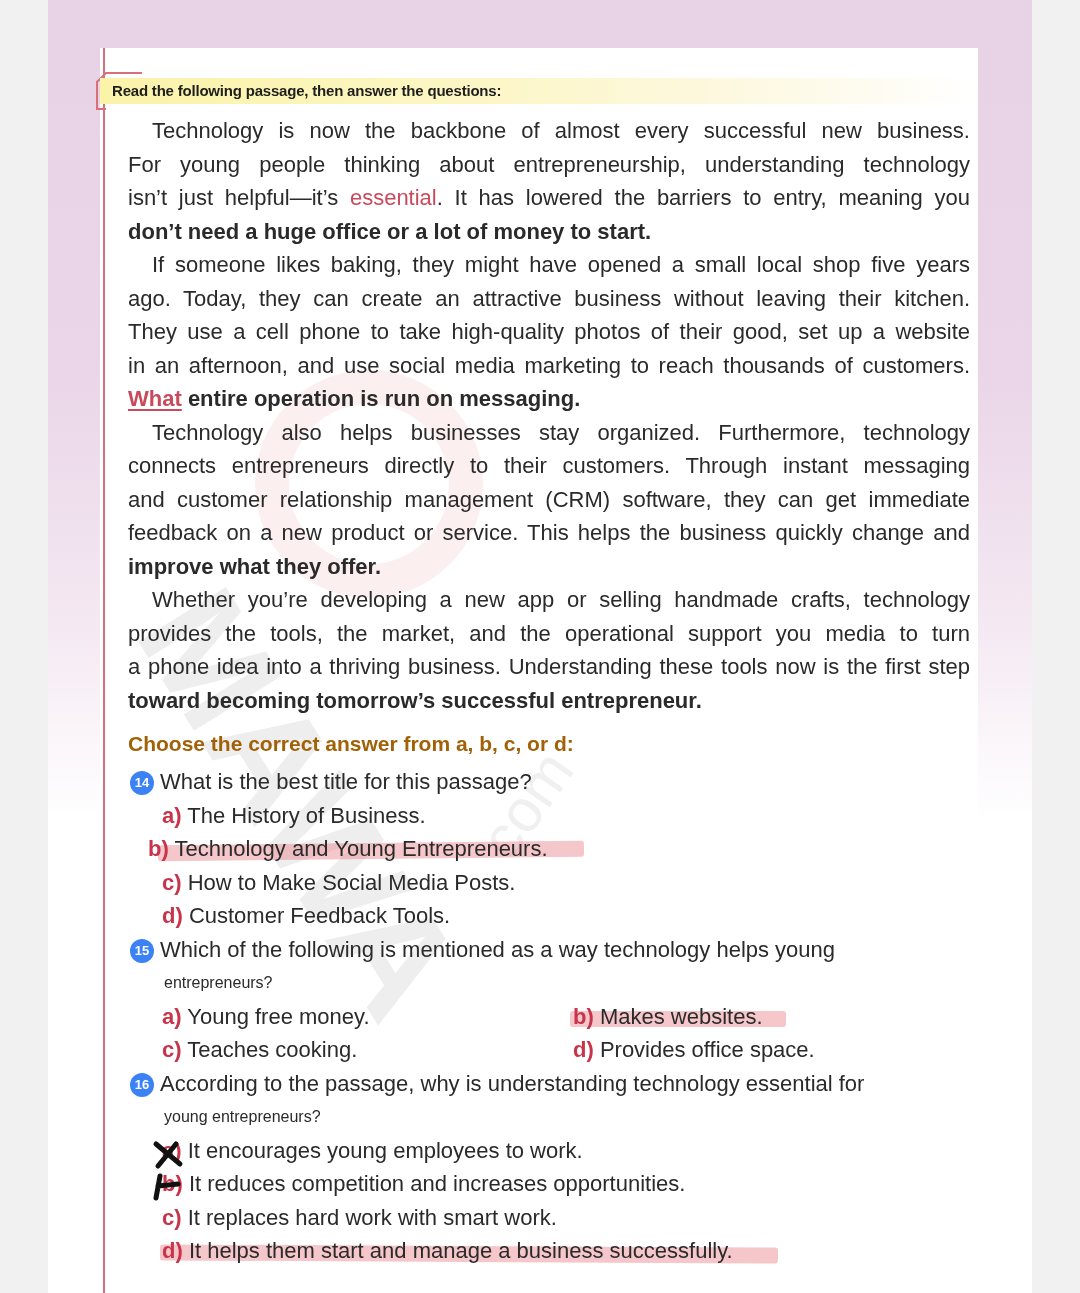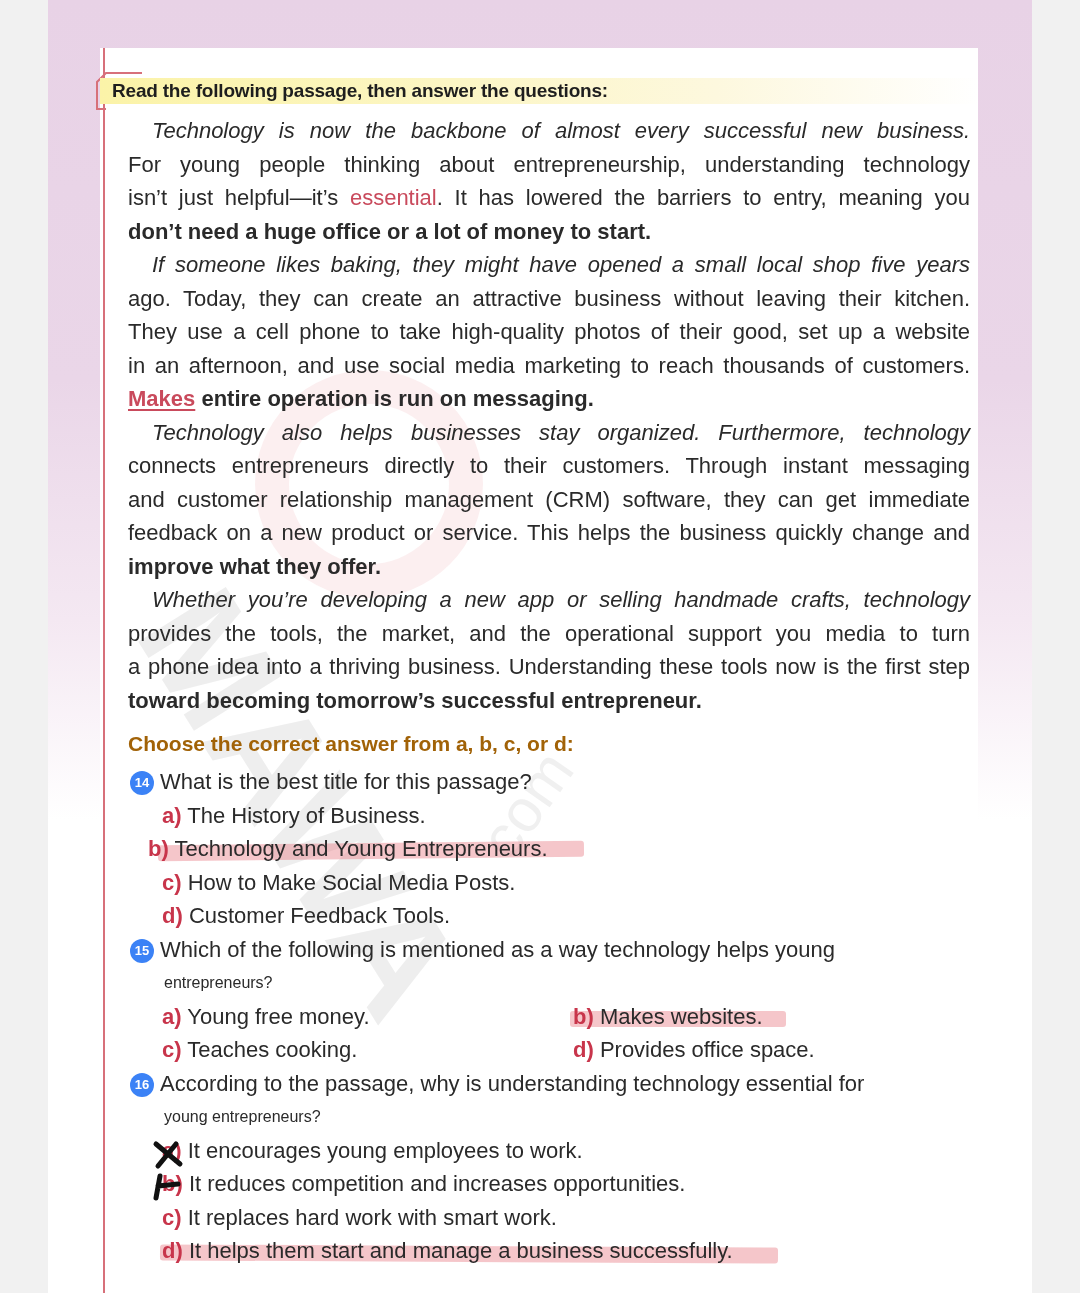--- a/index.html
+++ b/index.html
@@ -19,29 +19,29 @@
     position: absolute; left: 103px; top: 48px; width: 2px; height: 1245px; background: #d7707a;
   }
   .margin-tab {
     position: absolute; left: 94px; top: 72px; width: 50px; height: 38px;
   }
   .header-band {
     position: absolute; left: 100px; top: 78px; width: 880px; height: 26px;
     background: linear-gradient(to right, #fbf3a8 0%, #fcf6c4 40%, #fdf8de 70%, rgba(255,255,255,0) 100%);
   }
   .header-text {
-    position: absolute; left: 112px; top: 78px; font-weight: bold; font-size: 19px; color: #1e1e1e;
+    position: absolute; left: 112px; top: 78px; font-weight: bold; font-size: 15px; color: #1e1e1e;
     letter-spacing: -0.2px; line-height: 26px;
   }
   .line {
     position: absolute; left: 128px; width: 842px; font-size: 22px; color: #2a2a2a;
     text-align: justify; text-align-last: justify; white-space: nowrap; line-height: 30px;
   }
   .line.last { text-align-last: left; font-weight: bold; }
-  .line.indent { left: 152px; width: 818px; font-style: italic; }
+  .line.indent { left: 152px; width: 818px; }
   .red { color: #c94a5c; }
   .uline { text-decoration: underline; text-decoration-color: #c94a5c; text-underline-offset: 3px; }
   .instruction {
     position: absolute; left: 128px; top: 729px; font-weight: bold; font-size: 21px; color: #a16207; line-height: 30px;
   }
   .q {
     position: absolute; left: 130px; font-size: 22px; color: #2a2a2a; line-height: 30px; white-space: nowrap;
   }
   .q .num {
     display: inline-block; width: 24px; height: 24px; border-radius: 50%; background: #3b82f6; color: #fff;
@@ -89,21 +89,21 @@
 <div>
   <div class="line indent" style="top:116px">Technology is now the backbone of almost every successful new business.</div>
   <div class="line" style="top:150px">For young people thinking about entrepreneurship, understanding technology</div>
   <div class="line" style="top:183px"><span>isn’t just helpful—it’s </span><span class="red">essential</span><span>. It has lowered the barriers to entry, meaning you</span></div>
   <div class="line last" style="top:217px">don’t need a huge office or a lot of money to start.</div>
 
   <div class="line indent" style="top:250px">If someone likes baking, they might have opened a small local shop five years</div>
   <div class="line" style="top:284px">ago. Today, they can create an attractive business without leaving their kitchen.</div>
   <div class="line" style="top:317px">They use a cell phone to take high-quality photos of their good, set up a website</div>
   <div class="line" style="top:351px">in an afternoon, and use social media marketing to reach thousands of customers.</div>
-  <div class="line last" style="top:384px"><span class="red uline">Makes</span><span> entire operation is run on messaging.</span></div>
+  <div class="line last" style="top:384px"><span class="red uline">What</span><span> entire operation is run on messaging.</span></div>
 
   <div class="line indent" style="top:418px">Technology also helps businesses stay organized. Furthermore, technology</div>
   <div class="line" style="top:451px">connects entrepreneurs directly to their customers. Through instant messaging</div>
   <div class="line" style="top:485px">and customer relationship management (CRM) software, they can get immediate</div>
   <div class="line" style="top:518px">feedback on a new product or service. This helps the business quickly change and</div>
   <div class="line last" style="top:552px">improve what they offer.</div>
 
   <div class="line indent" style="top:585px">Whether you’re developing a new app or selling handmade crafts, technology</div>
   <div class="line" style="top:619px">provides the tools, the market, and the operational support you media to turn</div>
   <div class="line" style="top:652px">a phone idea into a thriving business. Understanding these tools now is the first step</div>

